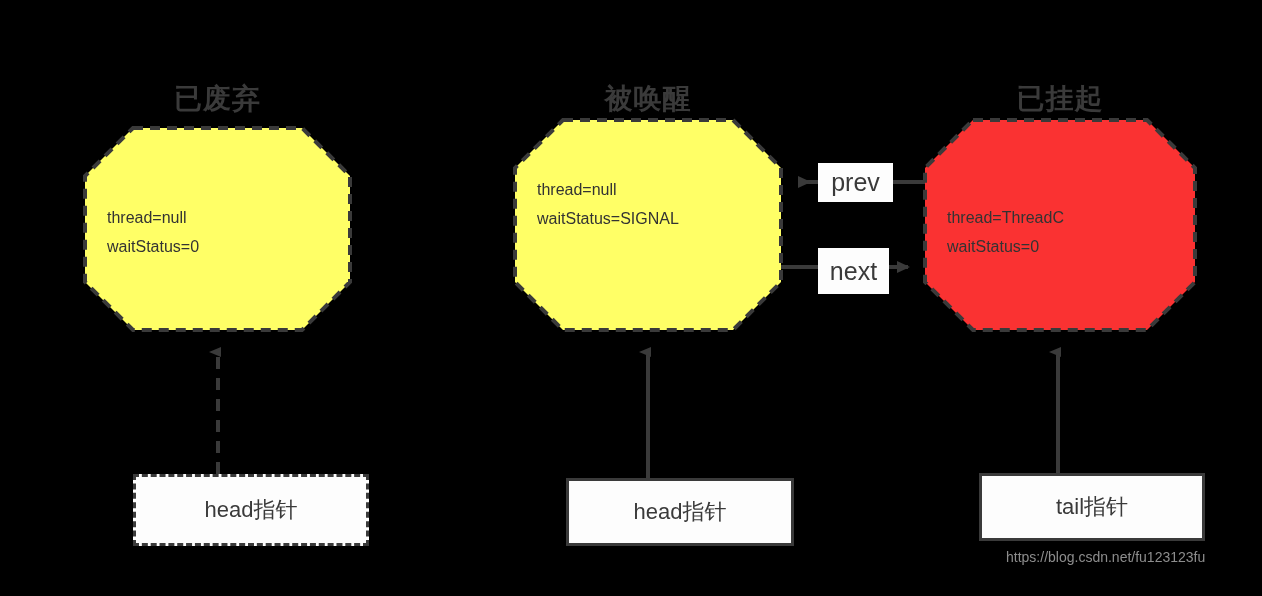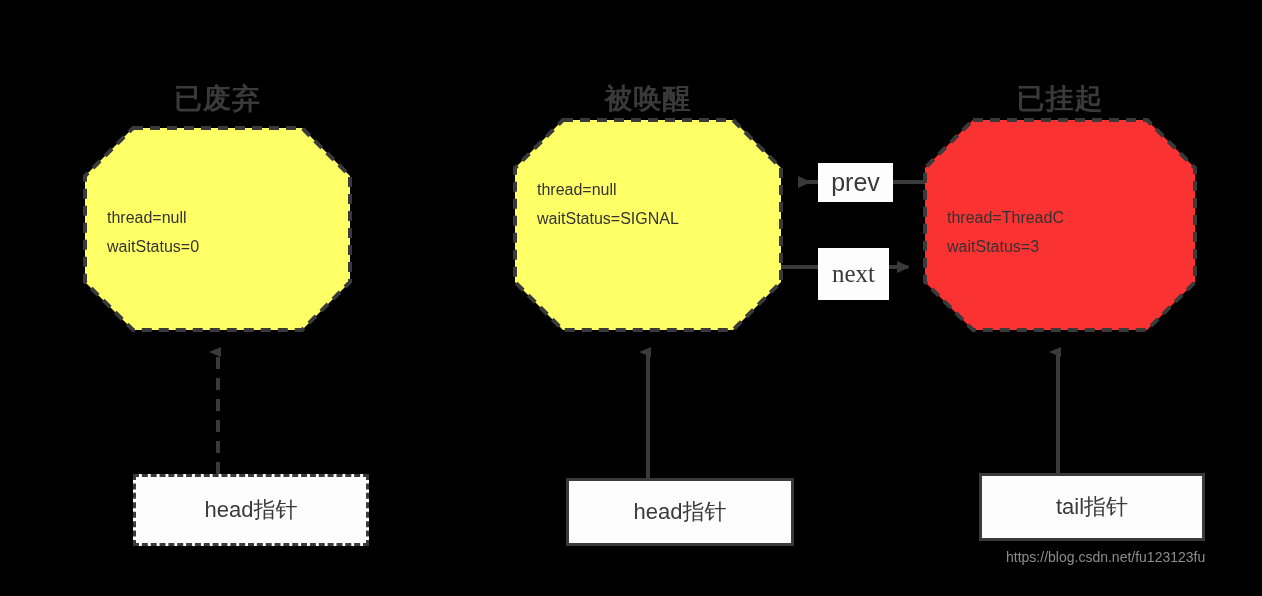--- a/index.html
+++ b/index.html
@@ -111,24 +111,24 @@
 
   <div class="node-title" style="left:85px; top:80px; width:265px;">已废弃</div>
   <div class="node-title" style="left:925px; top:80px; width:270px;">已挂起</div>
   <div class="node-title" style="left:515px; top:80px; width:266px;">被唤醒</div>
 
   <div class="node-text" style="left:107px; top:203px; width:230px;">thread=null
 waitStatus=0</div>
   <div class="node-text" style="left:537px; top:175px; width:232px;">thread=null
 waitStatus=SIGNAL</div>
   <div class="node-text" style="left:947px; top:203px; width:242px;">thread=ThreadC
-waitStatus=3</div>
+waitStatus=0</div>
 
   <div class="edge-label" style="left:818px; top:163px; width:75px; height:39px;">prev</div>
-  <div class="edge-label" style="left:818px; top:248px; width:71px; height:52px;font-family:Liberation Serif, serif;">next</div>
+  <div class="edge-label" style="left:818px; top:248px; width:71px; height:46px;">next</div>
 
   <div class="ptr-box dashed" style="left:100px; top:474px; width:236px; height:72px;">head指针</div>
   <div class="ptr-box solid" style="left:533px; top:478px; width:228px; height:68px;">head指针</div>
   <div class="ptr-box solid" style="left:946px; top:473px; width:226px; height:68px;">tail指针</div>
 
   <div class="watermark" style="left:1006px; top:549px;">https://blog.csdn.net/fu123123fu</div>
 
 </div>
 
 </body></html>

